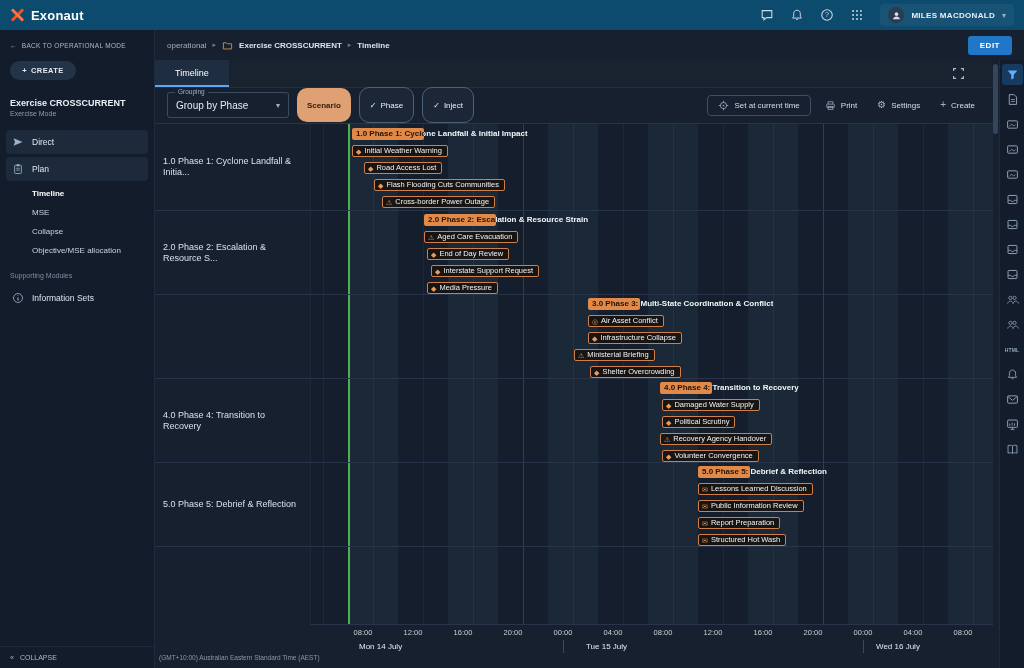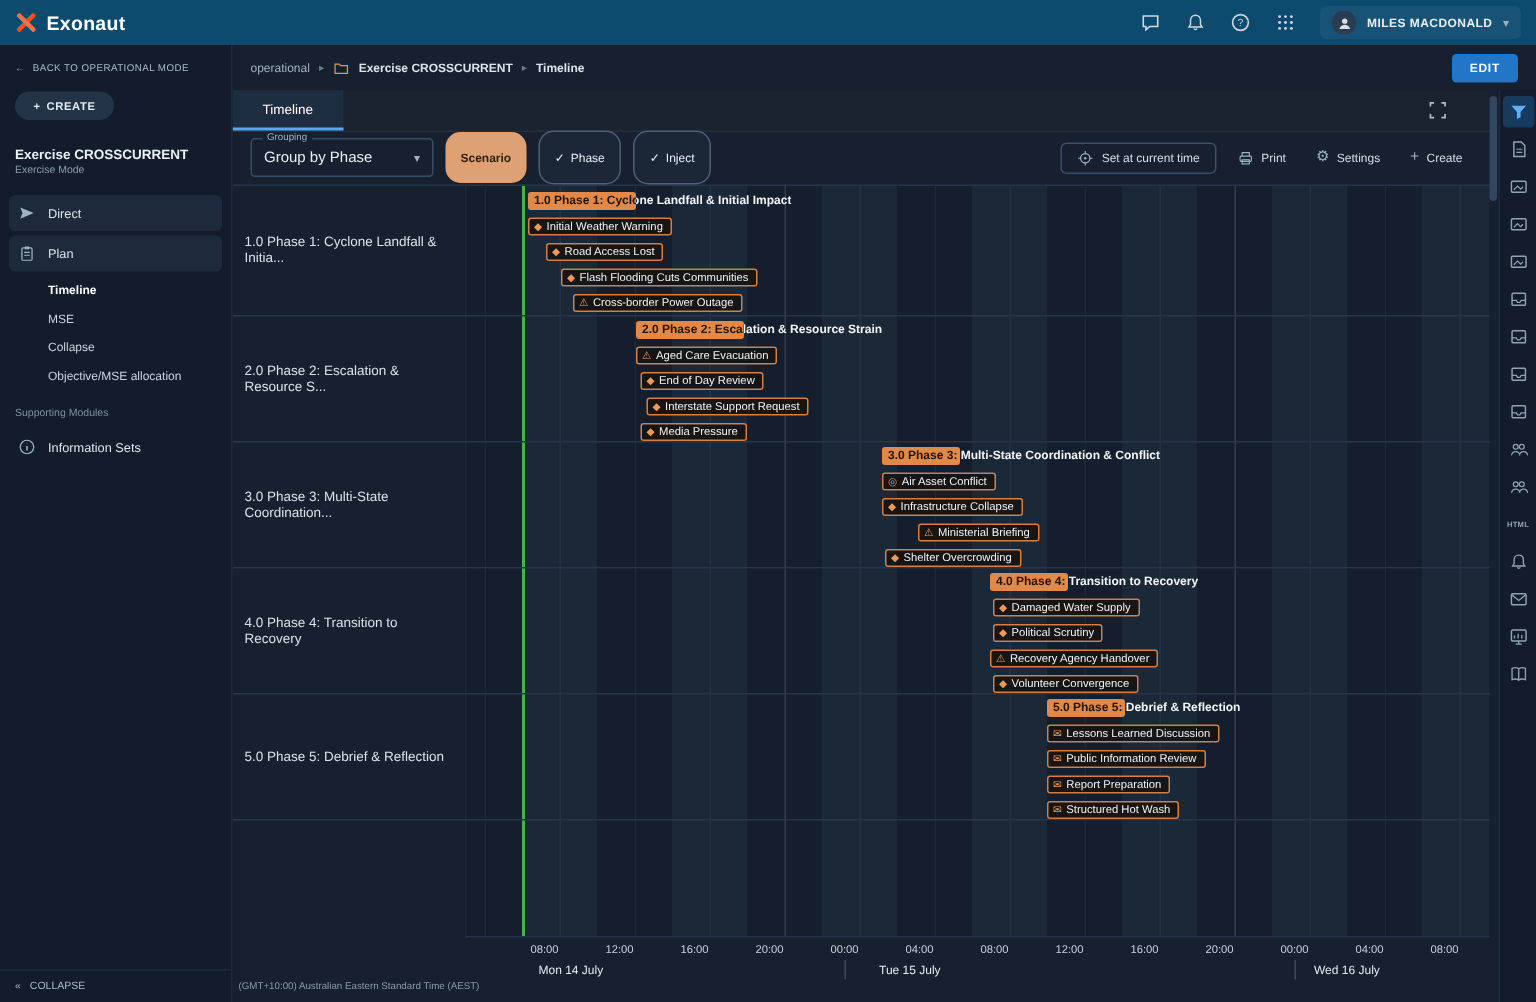--- a/index.html
+++ b/index.html
@@ -402,35 +402,34 @@
           <span class="ic">◆</span>
           <span class="lb">Interstate Support Request</span>
         </div>
         <div class="event" style="left:272px;top:71px">
           <span class="ic">◆</span>
           <span class="lb">Media Pressure</span>
         </div>
       </div>
 
       <div class="group" style="height:84px">
-        <div class="group-label">3.0 Phase 3: Multi-State Coordination...</div>
         <div class="phase" style="left:433px;top:3px;--bw:52px">
           <span class="phase-fill"></span>
           <span class="phase-lbl dark">3.0 Phase 3: Multi-State Coordination &amp; Conflict</span>
           <span class="phase-lbl light">3.0 Phase 3: Multi-State Coordination &amp; Conflict</span>
         </div>
         <div class="event" style="left:433px;top:20px">
           <span class="ic">◎</span>
           <span class="lb">Air Asset Conflict</span>
         </div>
         <div class="event" style="left:433px;top:37px">
           <span class="ic">◆</span>
           <span class="lb">Infrastructure Collapse</span>
         </div>
-        <div class="event" style="left:457px;top:54px">
+        <div class="event" style="left:419px;top:54px">
           <span class="ic">⚠</span>
           <span class="lb">Ministerial Briefing</span>
         </div>
         <div class="event" style="left:435px;top:71px">
           <span class="ic">◆</span>
           <span class="lb">Shelter Overcrowding</span>
         </div>
       </div>
 
       <div class="group" style="height:84px">

